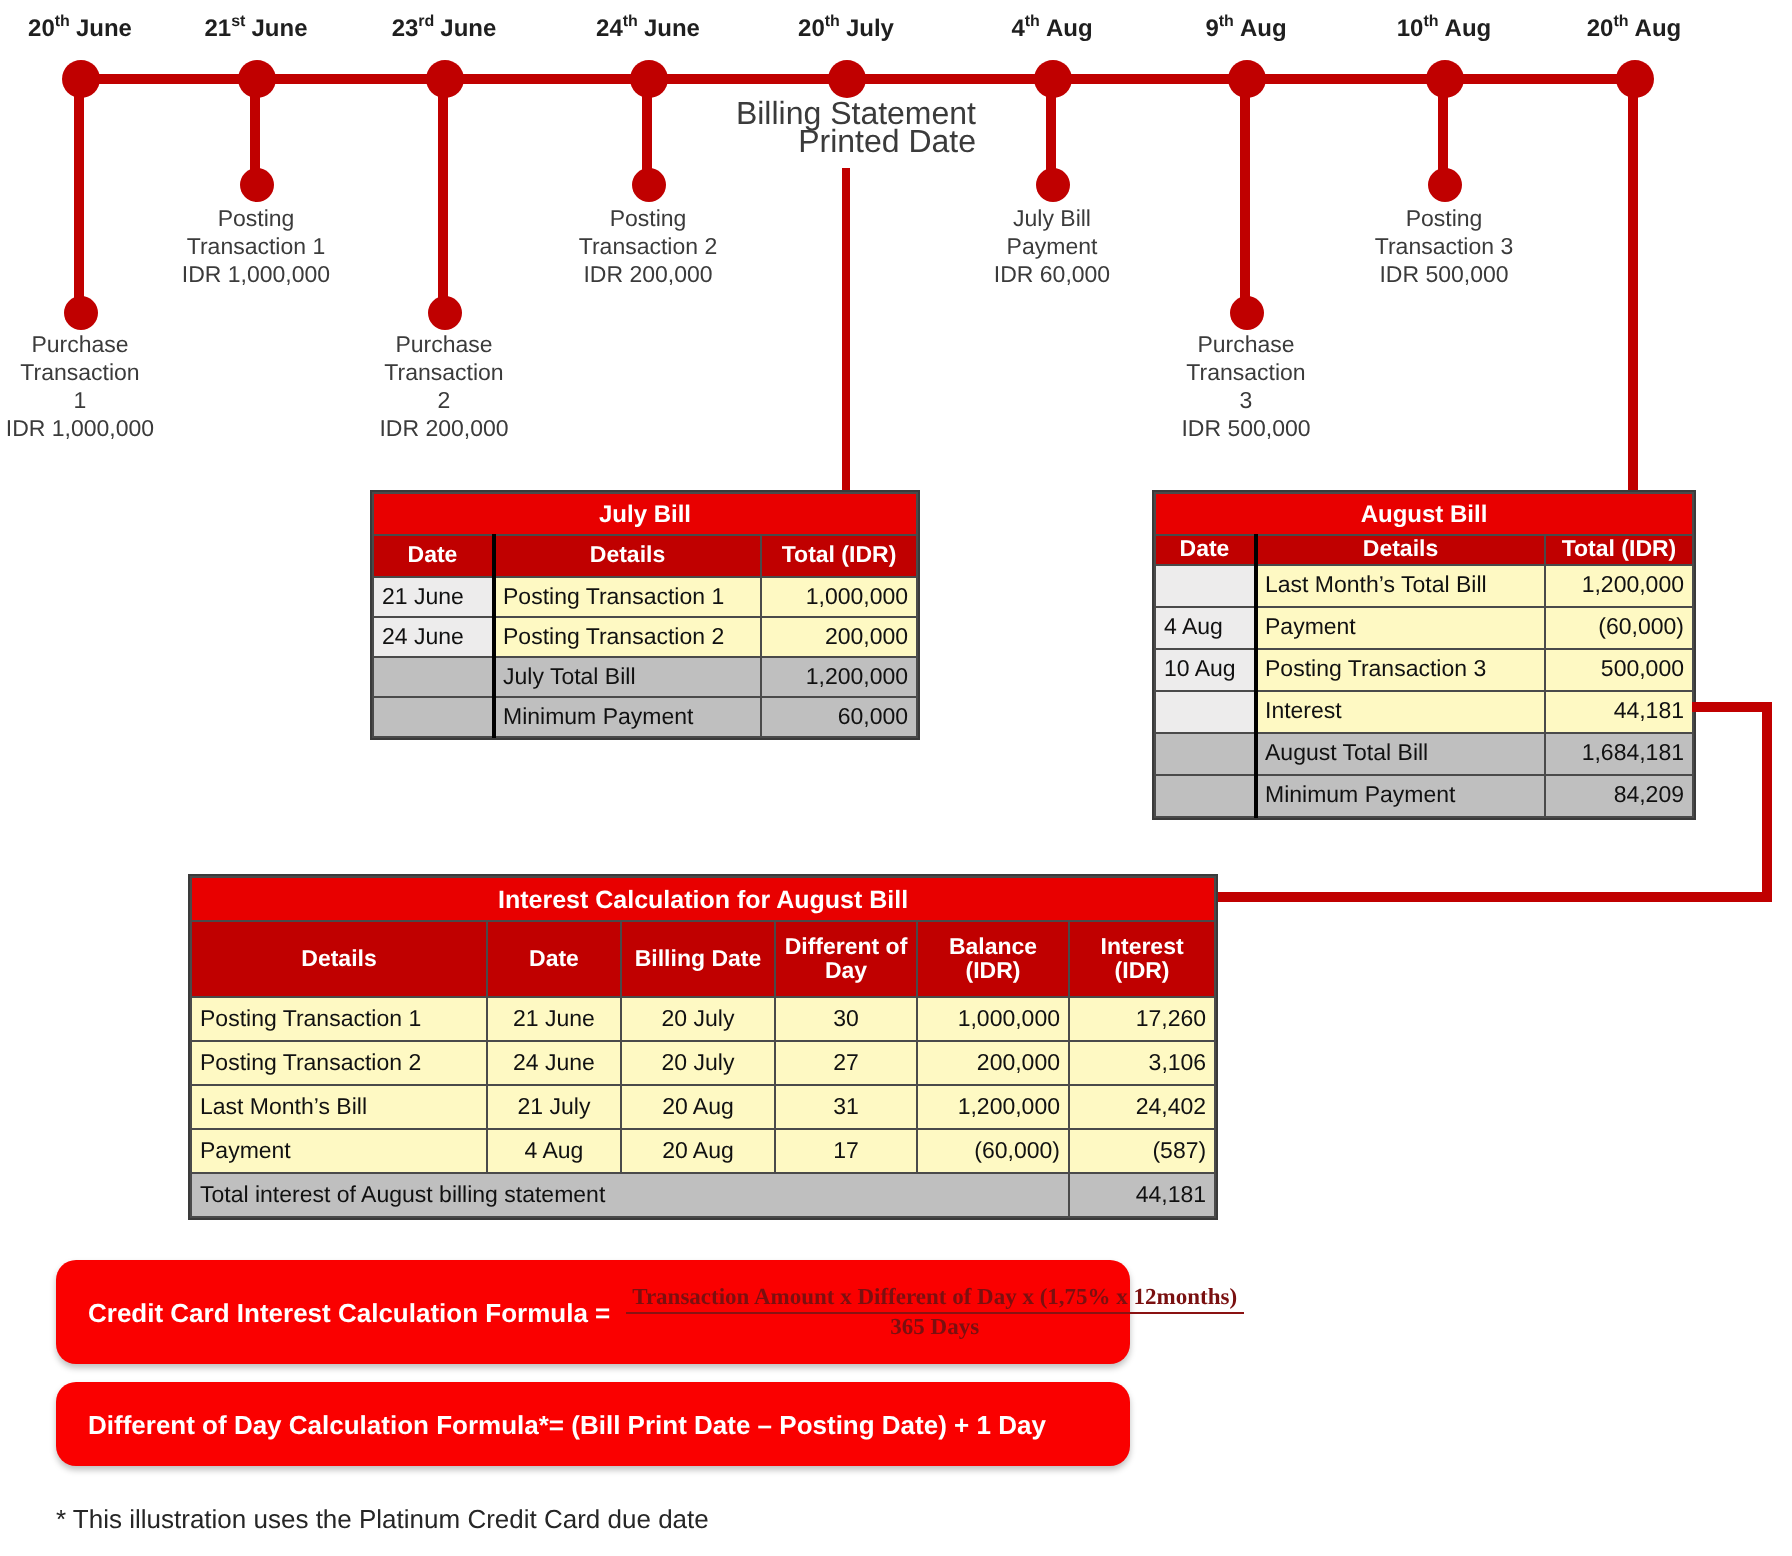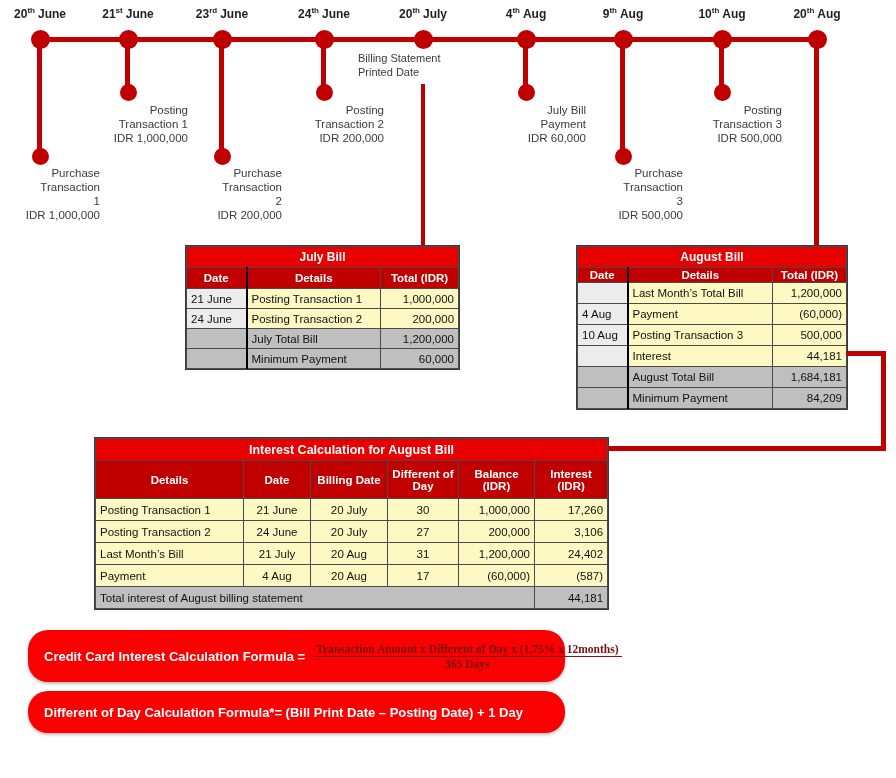--- a/index.html
+++ b/index.html
@@ -9,23 +9,23 @@
 
   
   .tl-line { position:absolute; left:40px; top:37px; width:778px; height:5px; background:#C00000; }
   .node { position:absolute; top:30px; width:19px; height:19px; border-radius:50%; background:#C00000; }
   .subdot { position:absolute; width:17px; height:17px; border-radius:50%; background:#C00000; }
   .drop { position:absolute; width:5px; background:#C00000; }
   .date-label { position:absolute; top:6px; width:90px; text-align:center;
                 font-size:12px; font-weight:bold; color:#1f1f1f; }
   .date-label sup { font-size:8px;text-align:right; }
   .date-label .mo { margin-left:3px; }
-  .ev-label { position:absolute; width:120px; text-align:right; font-size:11.5px;
+  .ev-label { position:absolute; width:120px; text-align:center; font-size:11.5px;
               line-height:14px; color:#3b3b3b; white-space:pre-line; }
-  .caption { position:absolute; width:130px; text-align:left; font-size:11px;
+  .caption { position:absolute; width:130px; text-align:right; font-size:16px;
              line-height:14px; color:#3b3b3b; white-space:pre-line; }
 
   
   table { position:absolute; border-collapse:collapse; table-layout:fixed;
           font-size:11.5px; color:#111; outline:1.5px solid #3a3a3a; }
   th, td { border:1px solid #4a4a4a; padding:1px 4px; overflow:hidden; }
   .title-row th { background:#E80000; color:#ffffff; font-weight:bold; font-size:12px;
                   text-align:center; height:21px; }
   .header-row th { background:#C00000; color:#ffffff; font-weight:bold; text-align:center; }
   td.light { background:#fef9c3; }
@@ -43,21 +43,21 @@
   .int-table .title-row th { height:22px; font-size:12.5px; }
   .int-table .header-row th { height:38px; }
   .int-table td { height:22px; }
   .int-table td.c-ctr { text-align:center; }
 
   
   .conn { position:absolute; background:#C00000; }
 
   
   .formula-box { position:absolute; left:28px; width:537px; background:#FA0000;
-                 border-radius:20px; display:flex; align-items:center; padding:0 16px;
+                 border-radius:10px; display:flex; align-items:center; padding:0 16px;
                  box-shadow:0 2px 3px rgba(0,0,0,0.25); }
   .fx-label { color:#ffffff; font-weight:bold; font-size:13px; white-space:nowrap; }
   .fraction { display:inline-flex; flex-direction:column; align-items:center; margin-left:8px;
               font-family:"Liberation Serif", serif; font-weight:bold; color:#7a1010; }
   .fraction .num { font-size:11.5px; border-bottom:1.5px solid #8a1212; padding:0 3px 1px; white-space:nowrap; }
   .fraction .den { font-size:11.5px; padding-top:1px; }
 
   .footnote { position:absolute; left:28px; top:752px; font-size:13px; color:#262626; }
 </style>
 </head>
@@ -309,14 +309,15 @@
     <span class="fraction">
       <span class="num">Transaction Amount x Different of Day x (1,75% x 12months)</span>
       <span class="den">365 Days</span>
     </span>
   </div>
 
   <div class="formula-box" style="top:691px;height:42px">
     <span class="fx-label">Different of Day Calculation Formula*= (Bill Print Date – Posting Date) + 1 Day</span>
   </div>
 
+  <div class="footnote">* This illustration uses the Platinum Credit Card due date</div>
 
 </div>
 
 </body></html>

